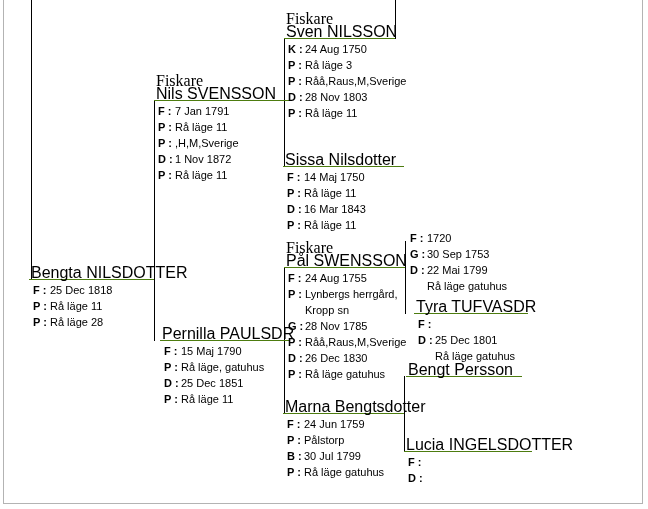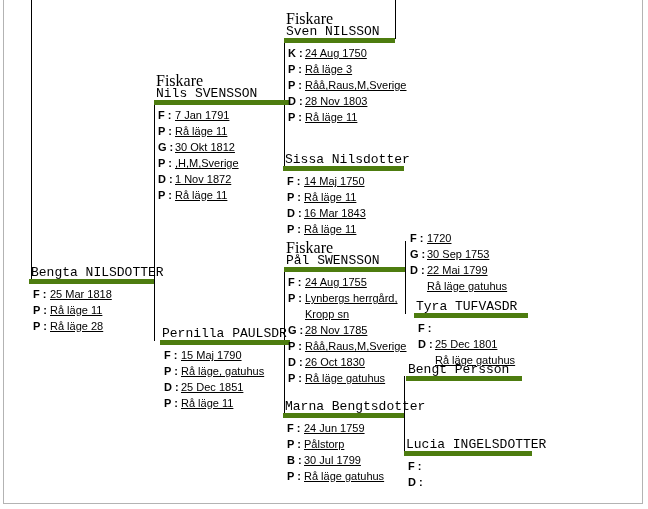--- a/index.html
+++ b/index.html
@@ -2,23 +2,23 @@
 <html><head>
 <meta charset="utf-8">
 <style>
   html,body{margin:0;padding:0;background:#fff;}
   #page{position:relative;width:648px;height:509px;background:#ffffff;overflow:hidden;
         font-family:"Liberation Sans",sans-serif;color:#000;}
   .frame{position:absolute;background:#b3b3b3;}
   .tline{position:absolute;background:#000000;}
   .person{position:absolute;}
   .ptitle{font-family:"Liberation Serif",serif;font-size:16px;line-height:13px;height:13px;white-space:nowrap;padding-left:2px;}
-  .pname{font-family:Liberation Mono, monospace;font-size:13px;line-height:13px;height:13px;white-space:nowrap;
-         border-bottom:5px solid #4d7c0f;padding-left:2px;box-sizing:content-box;}
-  .evs{padding-left:4px;margin-top:2px;text-decoration:underline;}
+  .pname{font-family:Liberation Sans, sans-serif;font-size:16px;line-height:13px;height:13px;white-space:nowrap;
+         border-bottom:1px solid #4d7c0f;padding-left:2px;box-sizing:content-box;}
+  .evs{padding-left:4px;margin-top:2px;}
   .ev{font-size:11px;line-height:16px;height:16px;white-space:nowrap;}
   .lb{font-weight:bold;display:inline-block;width:17px;}
 </style>
 </head>
 <body>
 
 <div id="page">
 
   <div class="frame" style="left:3px;top:0;width:1px;height:504px;"></div>
   <div class="frame" style="left:642px;top:0;width:1px;height:504px;"></div>
@@ -28,33 +28,32 @@
   <div class="tline" style="left:154px;top:100px;width:1px;height:241px;"></div>
   <div class="tline" style="left:284px;top:38px;width:1px;height:129px;"></div>
   <div class="tline" style="left:395px;top:0;width:1px;height:39px;"></div>
   <div class="tline" style="left:284px;top:267px;width:1px;height:147px;"></div>
   <div class="tline" style="left:405px;top:241px;width:1px;height:73px;"></div>
   <div class="tline" style="left:404px;top:376px;width:1px;height:76px;"></div>
 
   <div class="person" style="left:29px;top:266px;width:125px;">
     <div class="pname">Bengta NILSDOTTER</div>
     <div class="evs">
-      <div class="ev"><span class="lb">F :</span><span>25 Mar 1818</span></div>
+      <div class="ev"><span class="lb">F :</span><span>25 Dec 1818</span></div>
       <div class="ev"><span class="lb">P :</span><span>Rå läge 11</span></div>
       <div class="ev"><span class="lb">P :</span><span>Rå läge 28</span></div>
     </div>
   </div>
 
   <div class="person" style="left:154px;top:74px;width:136px;">
     <div class="ptitle">Fiskare</div>
     <div class="pname">Nils SVENSSON</div>
     <div class="evs">
       <div class="ev"><span class="lb">F :</span><span>7 Jan 1791</span></div>
       <div class="ev"><span class="lb">P :</span><span>Rå läge 11</span></div>
-      <div class="ev"><span class="lb">G :</span><span>30 Okt 1812</span></div>
       <div class="ev"><span class="lb">P :</span><span>,H,M,Sverige</span></div>
       <div class="ev"><span class="lb">D :</span><span>1 Nov 1872</span></div>
       <div class="ev"><span class="lb">P :</span><span>Rå läge 11</span></div>
     </div>
   </div>
 
   <div class="person" style="left:160px;top:327px;width:130px;">
     <div class="pname">Pernilla PAULSDR</div>
     <div class="evs">
       <div class="ev"><span class="lb">F :</span><span>15 Maj 1790</span></div>
@@ -88,21 +87,21 @@
 
   <div class="person" style="left:284px;top:241px;width:121px;">
     <div class="ptitle">Fiskare</div>
     <div class="pname">Pål SWENSSON</div>
     <div class="evs">
       <div class="ev"><span class="lb">F :</span><span>24 Aug 1755</span></div>
       <div class="ev"><span class="lb">P :</span><span>Lynbergs herrgård,</span></div>
       <div class="ev"><span class="lb"></span><span>Kropp sn</span></div>
       <div class="ev"><span class="lb">G :</span><span>28 Nov 1785</span></div>
       <div class="ev"><span class="lb">P :</span><span>Råå,Raus,M,Sverige</span></div>
-      <div class="ev"><span class="lb">D :</span><span>26 Oct 1830</span></div>
+      <div class="ev"><span class="lb">D :</span><span>26 Dec 1830</span></div>
       <div class="ev"><span class="lb">P :</span><span>Rå läge gatuhus</span></div>
     </div>
   </div>
 
   <div class="person" style="left:283px;top:400px;width:121px;">
     <div class="pname">Marna Bengtsdotter</div>
     <div class="evs">
       <div class="ev"><span class="lb">F :</span><span>24 Jun 1759</span></div>
       <div class="ev"><span class="lb">P :</span><span>Pålstorp</span></div>
       <div class="ev"><span class="lb">B :</span><span>30 Jul 1799</span></div>

